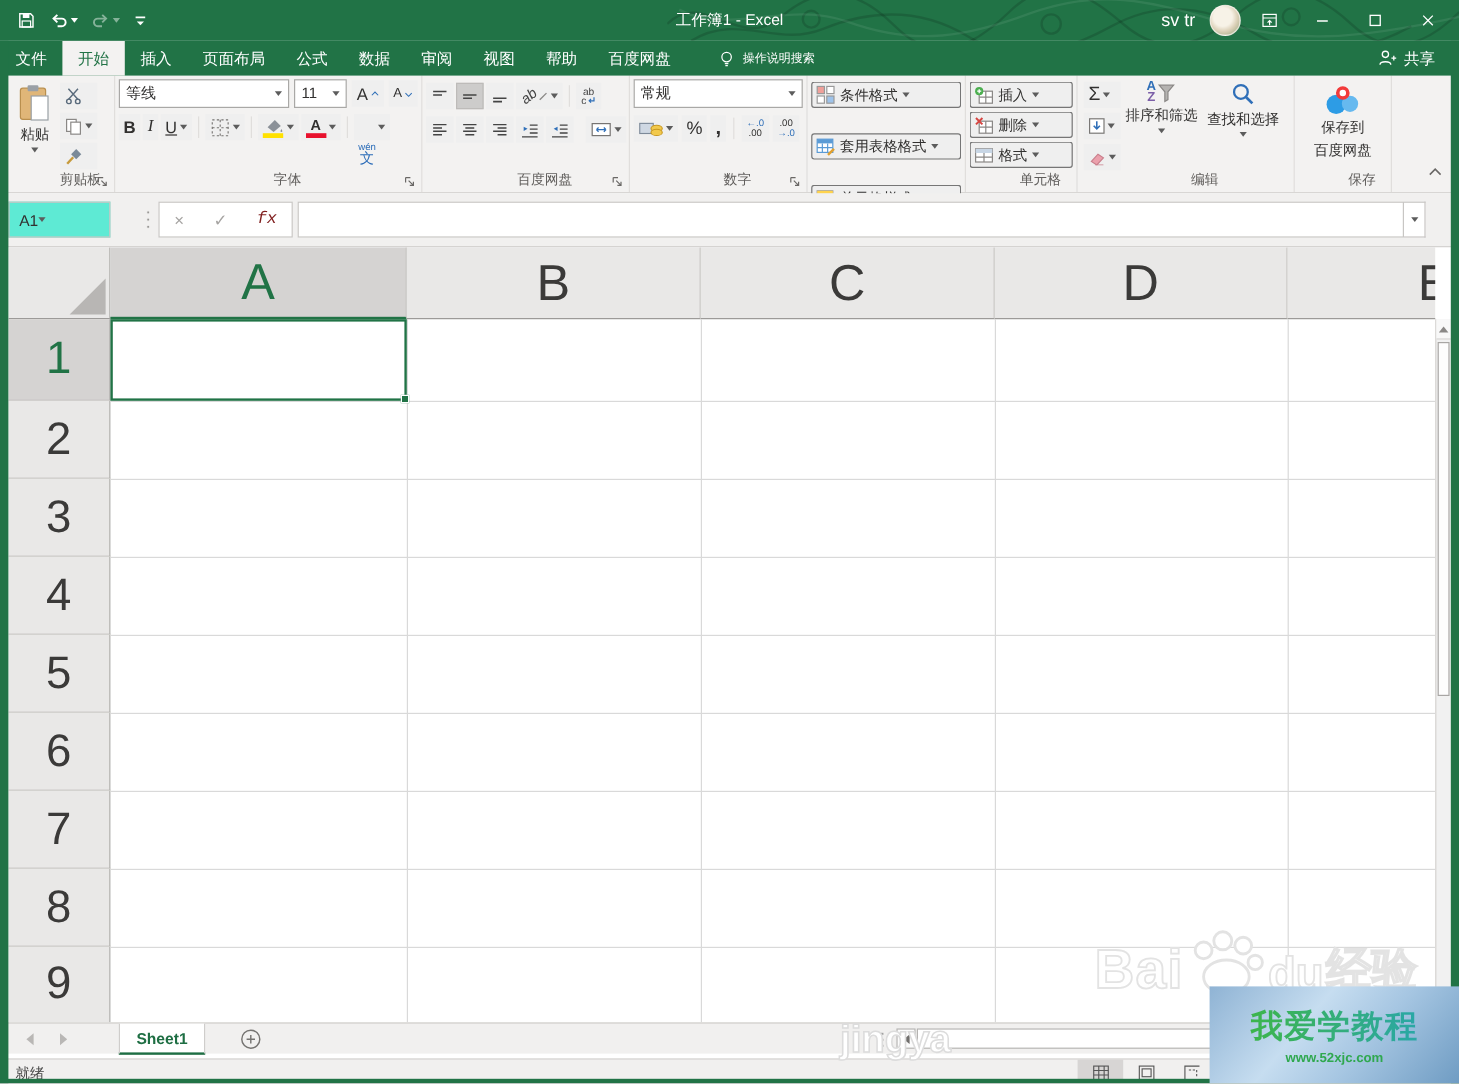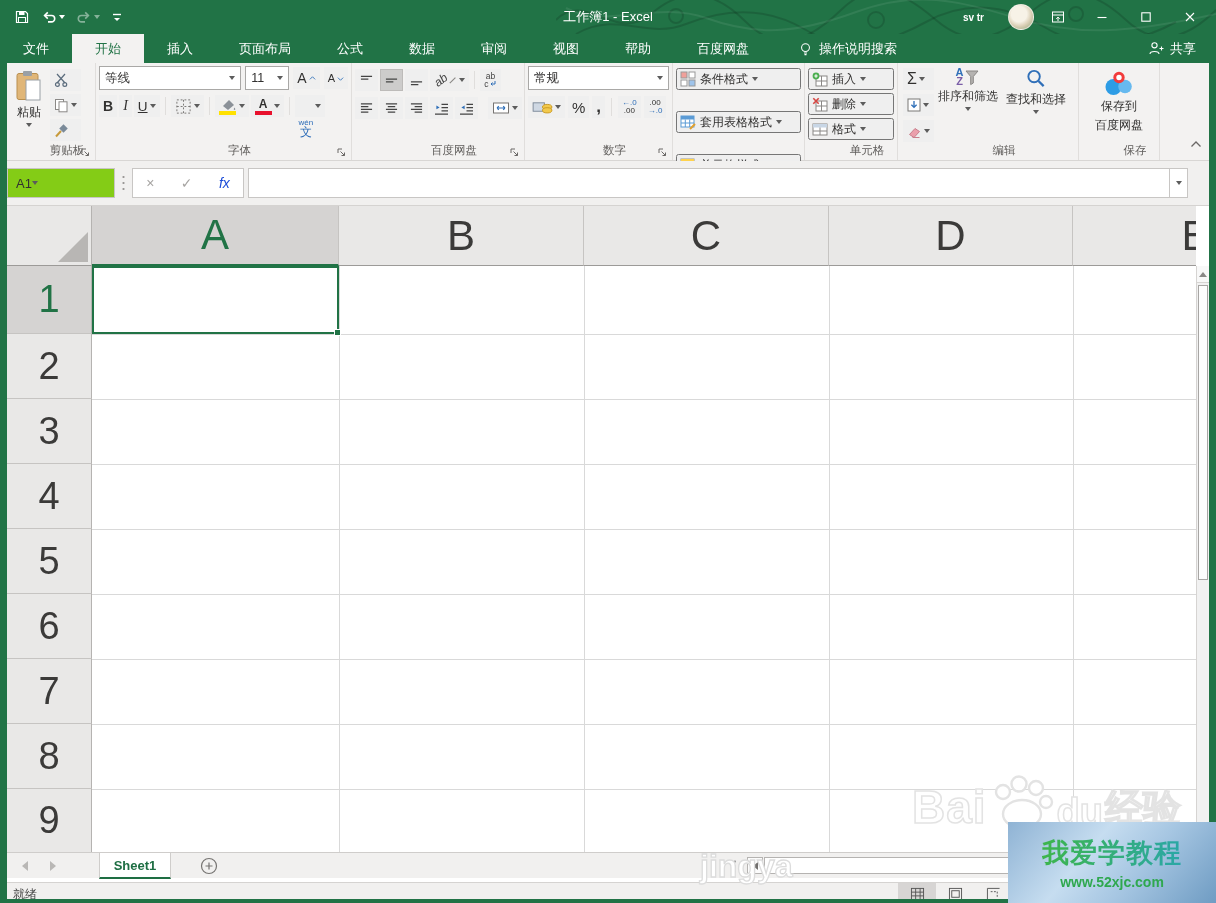--- a/index.html
+++ b/index.html
@@ -15,30 +15,30 @@
   
   .titlebar { position:absolute; left:0; top:0; right:0; height:34px; background:#217346; color:#fff; z-index:40; }
   .flourish { position:absolute; right:0; top:0; width:660px; height:34px; pointer-events:none; }
   .qat { position:absolute; left:10px; top:0; height:34px; display:flex; align-items:center; gap:3px; }
   .qat .ibtn { display:flex; align-items:center; gap:2px; padding:3px 4px; background:none; border:none; cursor:default; }
   .caret { width:0; height:0; border-left:3.5px solid transparent; border-right:3.5px solid transparent; border-top:4px solid #fff; display:inline-block; }
   .caret.dk { border-top-color:#5c5c5c; }
   .dim { opacity:.45; }
   .win-title { position:absolute; left:300px; right:300px; top:0; height:34px; line-height:34px; text-align:center; font-size:13px; }
   .tb-right { position:absolute; right:6px; top:0; height:34px; display:flex; align-items:center; gap:4px; }
-  .tb-right .user { font-size:10px; margin-right:20px;font-weight:bold; }
+  .tb-right .user { font-size:15px; margin-right:8px; }
   .avatar { width:26px; height:26px; border-radius:50%; border:1px solid rgba(255,255,255,.6);
             background: radial-gradient(circle at 42% 38%, #f7f2e7 0 38%, #ddd2ba 58%, #a9b08b 85%, #8f9a77 100%); }
   .winbtn { width:40px; height:34px; display:flex; align-items:center; justify-content:center; background:none; border:none; }
 
   
   .tabrow { position:absolute; left:0; top:34px; right:0; height:29px; background:#217346; display:flex; align-items:stretch; z-index:25; color:#fff; }
-  .rtab { font-size:13px; line-height:29px; padding:0 23px; white-space:nowrap; }
+  .rtab { font-size:13px; line-height:29px; padding:0 13px; white-space:nowrap; }
   .rtab.active { background:#f3f2f1; color:#217346; }
-  .tellme { display:flex; align-items:center; gap:6px; margin-left:26px; font-size:13px;justify-content:flex-end; }
+  .tellme { display:flex; align-items:center; gap:6px; margin-left:26px; font-size:10px;justify-content:flex-end; }
   .share { margin-left:auto; display:flex; align-items:center; gap:5px; font-size:13px; padding-right:20px; }
 
   
   .ribbon { position:absolute; left:0; top:63px; right:0; height:98px; background:#f3f2f1; border-bottom:1px solid #d8d6d4;
             display:flex; padding-left:7px; z-index:10; }
   .rgroup { position:relative; border-right:1px solid #e0dedc; display:flex; flex-direction:column; flex:none; }
   .rg-body { flex:1; display:flex; padding:3px 3px 0 3px; }
   .rg-label { height:18px; line-height:16px; text-align:center; font-size:11.5px; color:#605e5c; white-space:nowrap;padding-left:32px; }
   .launcher { position:absolute; right:2px; bottom:3px; width:13px; height:13px; }
 
@@ -66,26 +66,26 @@
   .dec-ico b { color:#2f6fb8; font-weight:normal; }
   .rowbtn { display:flex; align-items:center; gap:4px; height:22px; font-size:12px; color:#323130; padding:0 2px; white-space:nowrap; }
   .az { font-size:11px; font-weight:bold; line-height:9px; }
   .az .a { color:#2f6fb8; } .az .z { color:#7b5ea7; }
   .sigma { font-size:16px; line-height:14px; color:#323130; }
   .pct { font-size:15px; } .cmma { font-size:17px; font-weight:bold; }
   .collapse-chevron { position:absolute; right:14px; bottom:8px; }
 
   
   .fbar { position:absolute; left:0; top:161px; right:0; height:45px; background:#f1f0ef; border-bottom:1px solid #d5d3d1; z-index:10; }
-  .namebox { position:absolute; left:7px; top:7px; width:108px; height:30px; background:#84cc16; border:1px solid #c8c6c4; display:flex; align-items:center; padding:0 8px; font-size:13px; color:#323130; }
+  .namebox { position:absolute; left:7px; top:7px; width:85px; height:30px; background:#5eead4; border:1px solid #c8c6c4; display:flex; align-items:center; padding:0 8px; font-size:13px; color:#323130; }
   .fb-dots { position:absolute; left:122px; top:13px; width:3px; height:18px;
              background-image:radial-gradient(circle, #9a9896 1px, transparent 1.2px); background-size:3px 6px; }
   .fxpanel { position:absolute; left:132px; top:7px; width:112px; height:30px; background:#fff; border:1px solid #c8c6c4; display:flex; align-items:center; justify-content:space-around; }
   .fxpanel .g { color:#a6a4a2; font-size:14px; }
-  .fx { font-family:Liberation Sans, sans-serif; font-style:italic; color:#1d4ed8; font-size:14px; }
+  .fx { font-family:Liberation Mono, monospace; font-style:italic; color:#7f1d1d; font-size:14px; }
   .fbinput { position:absolute; left:248px; top:7px; right:46px; height:30px; background:#fff; border:1px solid #c8c6c4; }
   .fb-exp { position:absolute; right:28px; top:7px; width:18px; height:30px; background:#fff; border:1px solid #c8c6c4; border-left:none; display:flex; align-items:center; justify-content:center; }
 
   
   .grid { position:absolute; left:7px; top:206px; right:7px; bottom:51px; background:#fff; overflow:hidden; }
   .corner { position:absolute; left:0; top:0; width:85px; height:60px; background:#e9e8e7; border-right:1px solid #b5b3b1; border-bottom:1px solid #9c9a98; }
   .corner .tri { position:absolute; right:3px; bottom:3px; width:0; height:0; border-left:30px solid transparent; border-bottom:30px solid #b8b6b4; }
   .colheads { position:absolute; left:85px; top:0; right:13px; height:60px; display:flex; }
   .ch { height:60px; border-right:1px solid #c6c4c2; border-bottom:1px solid #9c9a98; background:#e9e8e7; color:#3b3a39;
         display:flex; align-items:center; justify-content:center; font-size:42px; font-weight:300; overflow:hidden; flex:none; }
@@ -135,21 +135,21 @@
   .wm-du { font-size:38px; }
   .wm-jy { font-size:38px; -webkit-text-stroke:1.3px #e3e3e3; }
   .wm-latin { position:absolute; left:700px; top:848px; font-size:32px; font-weight:bold; color:#fff; -webkit-text-stroke:1.3px #dcdcdc; }
 
   .promo { position:absolute; left:1008px; top:822px; right:0; bottom:0; z-index:60;
            background:linear-gradient(130deg,#8fb3d4 0%, #c6ddf0 38%, #a6c6e2 62%, #6f9cc3 100%);
            display:flex; flex-direction:column; align-items:center; justify-content:center; gap:3px; }
   .promo-title { font-size:27px; font-weight:bold; letter-spacing:1px; color:#35ab5e;
                  background:linear-gradient(90deg,#3db54b,#2aa7a7); -webkit-background-clip:text; background-clip:text; }
   @supports (-webkit-background-clip:text) { .promo-title { -webkit-text-fill-color:transparent; } }
-  .promo-url { font-size:14px; font-weight:bold; color:#2fa84f; }
+  .promo-url { font-size:11px; font-weight:bold; color:#2fa84f; }
 </style>
 </head>
 <body>
 
 <div class="app">
 
   <div class="titlebar">
     <svg class="flourish" viewBox="0 0 660 34">
       <g fill="none" stroke="rgba(0,0,0,0.14)" stroke-width="2">
         <path d="M0 20 C 30 -10, 60 44, 95 14 S 160 -8, 190 22 S 250 44, 285 10 S 350 -6, 380 20 S 440 42, 475 12 S 540 -8, 570 20 S 630 40, 660 10"></path>

